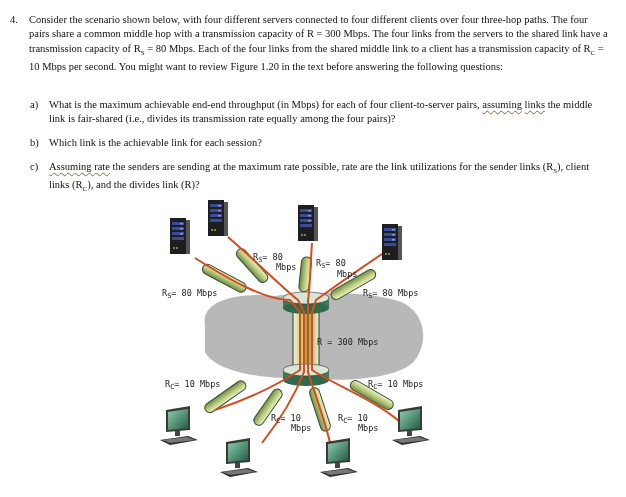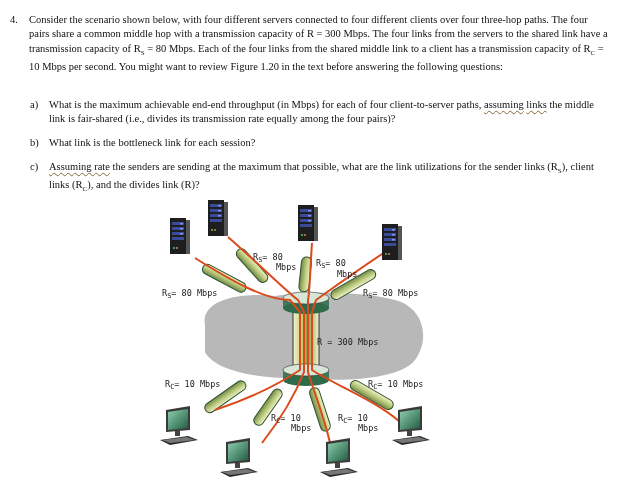--- a/index.html
+++ b/index.html
@@ -18,31 +18,31 @@
 </head>
 <body>
 
 <div class="q">
   <span class="num">4.</span>
   <div class="body"><span>Consider the scenario shown below, with four different servers connected to four different clients over four three-hop paths. The four pairs share a common middle hop with a transmission capacity of R = 300 Mbps. The four links from the servers to the shared link have a transmission capacity of R</span><sub>S</sub><span> = 80 Mbps. Each of the four links from the shared middle link to a client has a transmission capacity of R</span><sub>C</sub><span> = 10 Mbps per second. You might want to review Figure 1.20 in the text before answering the following questions:</span></div>
 </div>
 
 <div class="sub" style="left:30px; top:98px;">
   <span class="lbl">a)</span>
-  <div class="txt"><span>What is the maximum achievable end-end throughput (in Mbps) for each of four client-to-server paths, </span><span class="spell">assuming</span><span> </span><span class="spell">links</span><span> the middle link is fair-shared (i.e., divides its transmission rate equally among the four pairs)?</span></div>
+  <div class="txt"><span>What is the maximum achievable end-end throughput (in Mbps) for each of four client-to-server pairs, </span><span class="spell">assuming</span><span> </span><span class="spell">links</span><span> the middle link is fair-shared (i.e., divides its transmission rate equally among the four pairs)?</span></div>
 </div>
 
 <div class="sub" style="left:30px; top:136px;">
   <span class="lbl">b)</span>
-  <div class="txt">What link is the bottleneck link for each session?</div>
+  <div class="txt">Which link is the achievable link for each session?</div>
 </div>
 
 <div class="sub" style="left:30px; top:160px;">
   <span class="lbl">c)</span>
-  <div class="txt"><span class="spell">Assuming rate</span><span> the senders are sending at the maximum that possible, what are the link utilizations for the sender links (R</span><sub>S</sub><span>), client links (R</span><sub>C</sub><span>), and the divides link (R)?</span></div>
+  <div class="txt"><span class="spell">Assuming rate</span><span> the senders are sending at the maximum rate possible, rate are the link utilizations for the sender links (R</span><sub>S</sub><span>), client links (R</span><sub>C</sub><span>), and the divides link (R)?</span></div>
 </div>
 
 <svg class="diagram" viewBox="0 0 626 497">
   <defs>
     <linearGradient id="pipeG" x1="0" y1="0" x2="0" y2="1">
       <stop offset="0" stop-color="#eef3c8"></stop>
       <stop offset="0.5" stop-color="#b9c97a"></stop>
       <stop offset="1" stop-color="#6f8a48"></stop>
     </linearGradient>
     <linearGradient id="midG" x1="0" y1="0" x2="1" y2="0">

